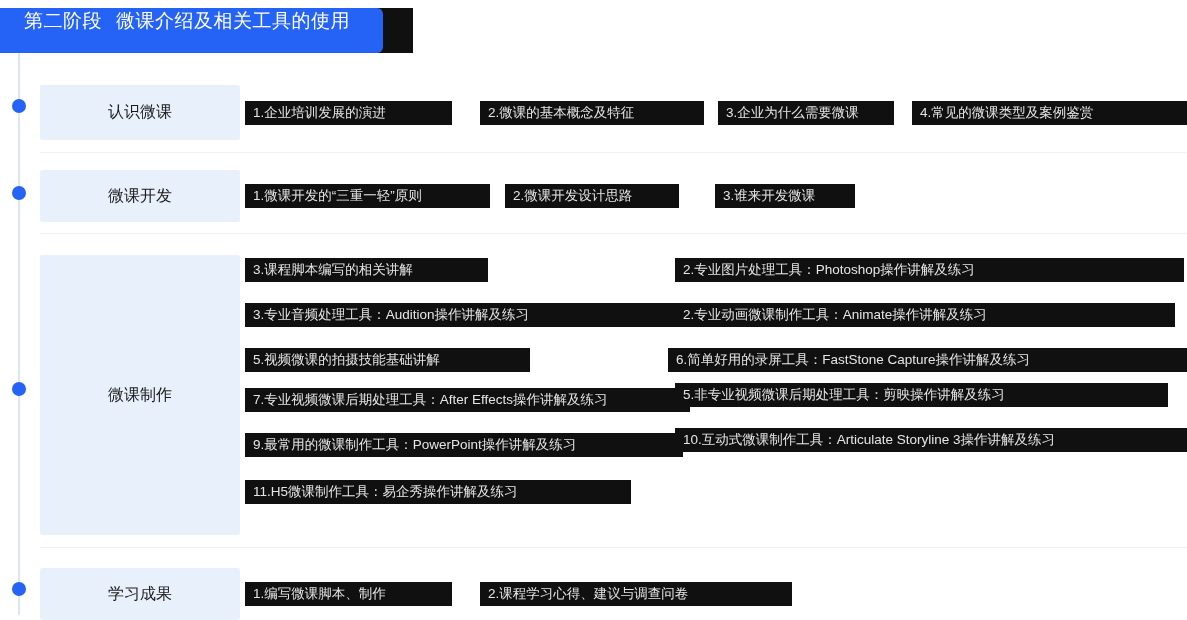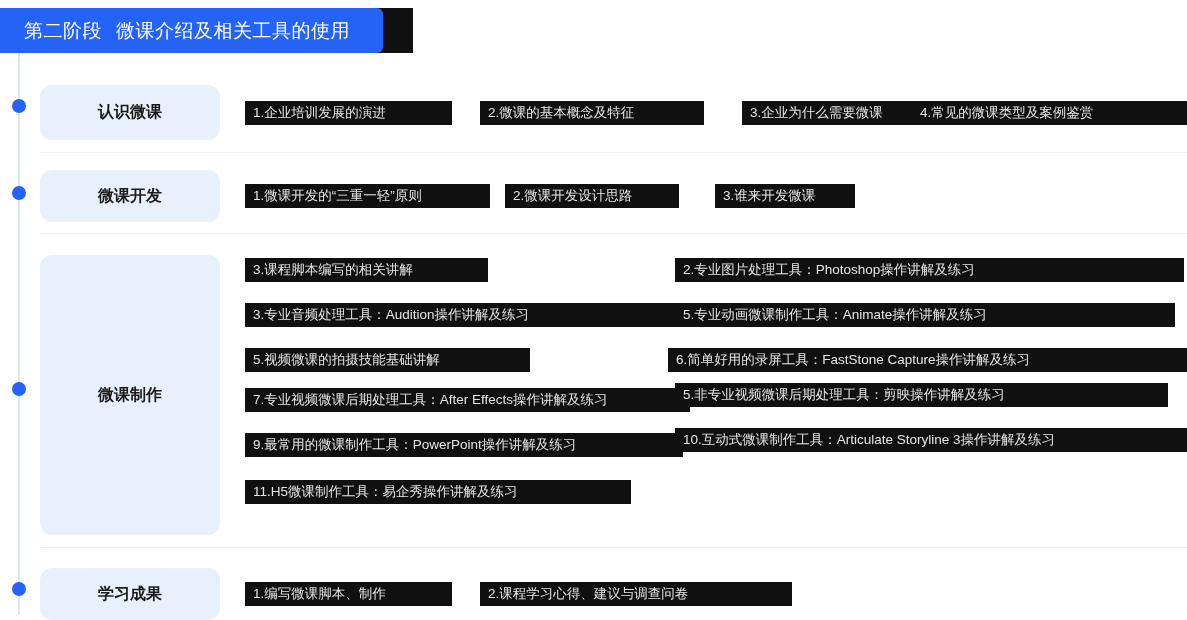--- a/index.html
+++ b/index.html
@@ -20,21 +20,21 @@
     width: 413px; height: 45px;
     background: #101010;
   }
   .header-pill {
     position: absolute;
     left: 0; top: 8px;
     width: 383px; height: 45px;
     background: #2563f6;
     border-radius: 0 6px 6px 0;
     display: flex;
-    align-items: center;
+    align-items: flex-start;
     padding-left: 24px;
     color: #ffffff;
     font-size: 19px;
     letter-spacing: 0.5px;
     white-space: nowrap;
     font-family: Liberation Mono, monospace;
   }
   .header-pill .stage { margin-right: 14px; }
 
   
@@ -53,29 +53,28 @@
   }
 
   
   .group {
     position: absolute;
     left: 40px;
   }
   .group-label {
     position: absolute;
     left: 0; top: 0;
-    width: 180px;
+    width: 200px;
     background: #e8f1fb;
     color: #1a1a1a;
     font-size: 16px;
     display: flex;
     align-items: center;
     justify-content: center;
-    border-radius: 12px;
-    font-weight: bold;
+    border-radius: 2px;
   }
   .row-divider {
     position: absolute;
     left: 40px;
     width: 1147px;
     height: 1px;
     background: #f0f0f0;
   }
 
   
@@ -104,39 +103,39 @@
 <div class="spine"></div>
 <div class="dot" style="top:99px"></div>
 <div class="dot" style="top:186px"></div>
 <div class="dot" style="top:382px"></div>
 <div class="dot" style="top:582px"></div>
 
 <div class="group" style="top:85px;height:55px;width:1147px">
   <div class="group-label" style="height:55px">认识微课</div>
   <div class="chip" style="left:205px;top:16px;width:207px">1.企业培训发展的演进</div>
   <div class="chip" style="left:440px;top:16px;width:224px">2.微课的基本概念及特征</div>
-  <div class="chip" style="left:702px;top:16px;width:176px">3.企业为什么需要微课</div>
+  <div class="chip" style="left:678px;top:16px;width:176px">3.企业为什么需要微课</div>
   <div class="chip" style="left:872px;top:16px;width:275px">4.常见的微课类型及案例鉴赏</div>
 </div>
 <div class="row-divider" style="top:152px"></div>
 
 <div class="group" style="top:170px;height:52px;width:1147px">
   <div class="group-label" style="height:52px">微课开发</div>
   <div class="chip" style="left:205px;top:14px;width:245px">1.微课开发的“三重一轻”原则</div>
   <div class="chip" style="left:465px;top:14px;width:174px">2.微课开发设计思路</div>
   <div class="chip" style="left:675px;top:14px;width:140px">3.谁来开发微课</div>
 </div>
 <div class="row-divider" style="top:233px"></div>
 
 <div class="group" style="top:255px;height:280px;width:1147px">
   <div class="group-label" style="height:280px">微课制作</div>
   <div class="chip" style="left:205px;top:3px;width:243px">3.课程脚本编写的相关讲解</div>
   <div class="chip" style="left:635px;top:3px;width:509px">2.专业图片处理工具：Photoshop操作讲解及练习</div>
   <div class="chip" style="left:205px;top:48px;width:444px">3.专业音频处理工具：Audition操作讲解及练习</div>
-  <div class="chip" style="left:635px;top:48px;width:500px">5.专业动画微课制作工具：Animate操作讲解及练习</div>
+  <div class="chip" style="left:635px;top:48px;width:500px">2.专业动画微课制作工具：Animate操作讲解及练习</div>
   <div class="chip" style="left:205px;top:93px;width:285px">5.视频微课的拍摄技能基础讲解</div>
   <div class="chip" style="left:628px;top:93px;width:519px">6.简单好用的录屏工具：FastStone Capture操作讲解及练习</div>
   <div class="chip" style="left:205px;top:133px;width:445px">7.专业视频微课后期处理工具：After Effects操作讲解及练习</div>
   <div class="chip" style="left:635px;top:128px;width:493px">5.非专业视频微课后期处理工具：剪映操作讲解及练习</div>
   <div class="chip" style="left:205px;top:178px;width:438px">9.最常用的微课制作工具：PowerPoint操作讲解及练习</div>
   <div class="chip" style="left:635px;top:173px;width:512px">10.互动式微课制作工具：Articulate Storyline 3操作讲解及练习</div>
   <div class="chip" style="left:205px;top:225px;width:386px">11.H5微课制作工具：易企秀操作讲解及练习</div>
 </div>
 <div class="row-divider" style="top:547px"></div>
 

